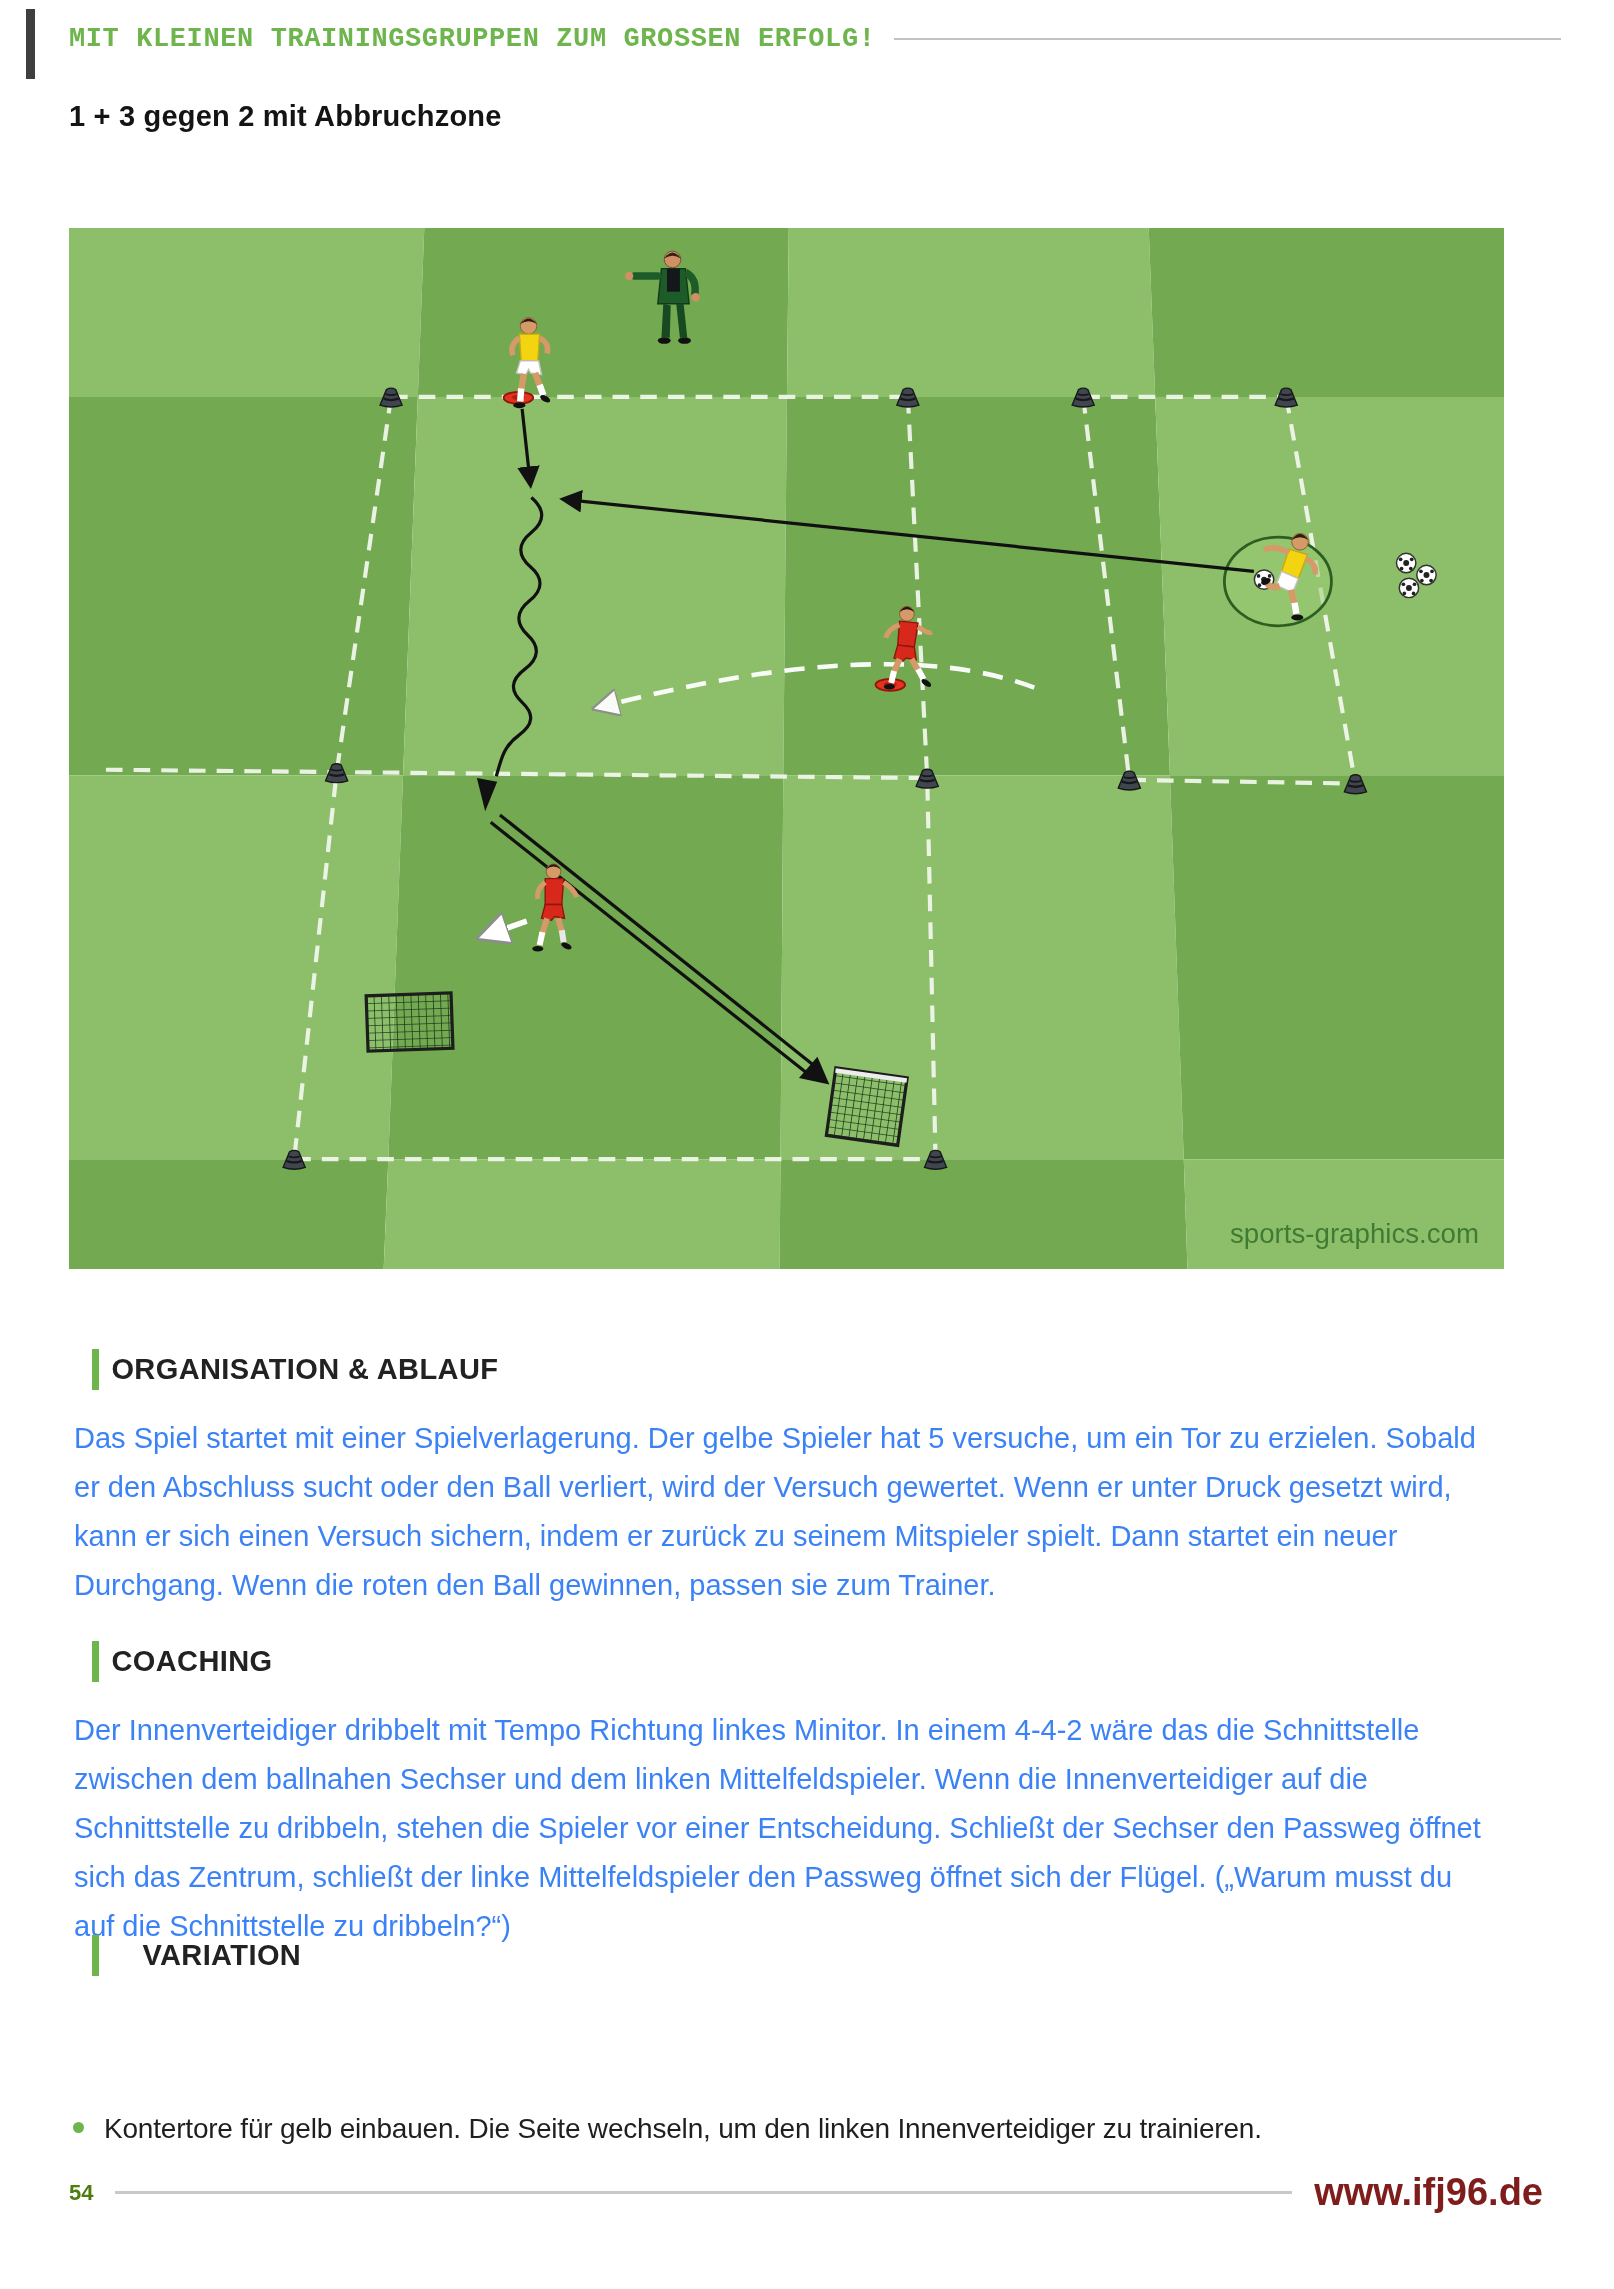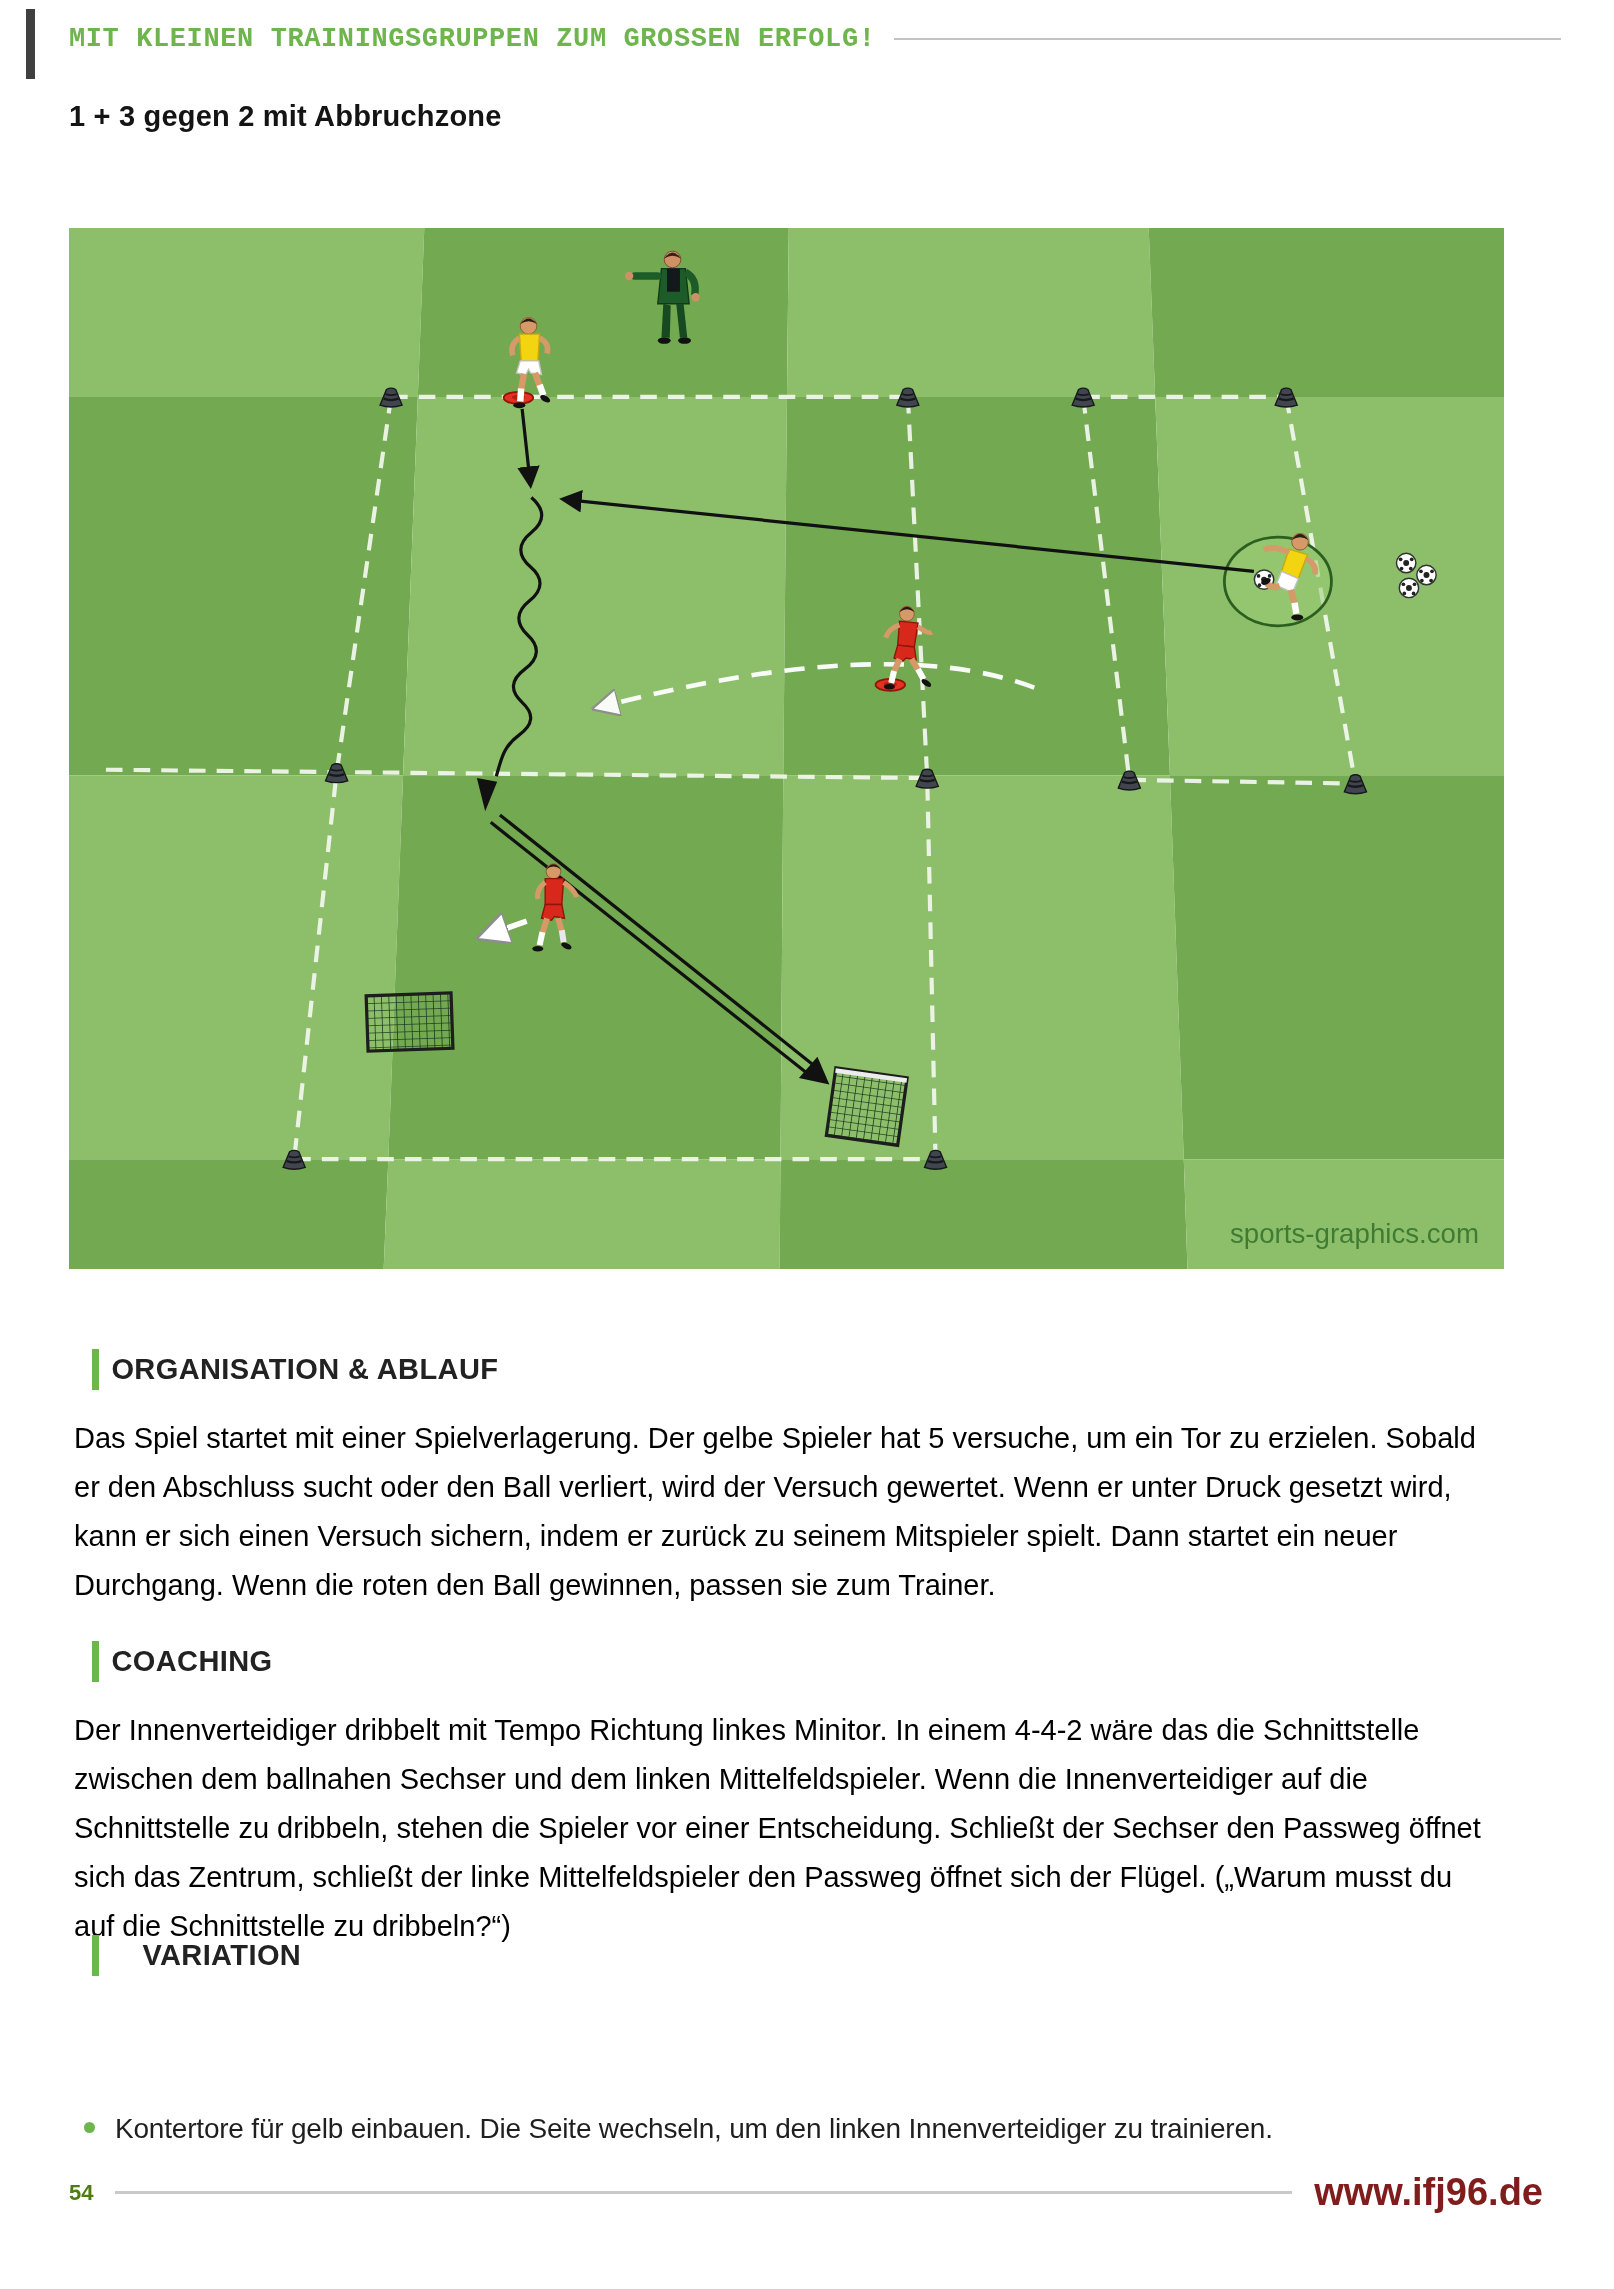--- a/index.html
+++ b/index.html
@@ -10,25 +10,25 @@
   .kicker-row{position:absolute;left:69px;right:53px;top:24px;display:flex;align-items:center;gap:18.5px;font-family:Liberation Mono, monospace;}
   .kicker-text{color:#6db54c;font-size:27px;font-weight:bold;letter-spacing:0.6px;white-space:nowrap;}
   .kicker-rule{flex:1;height:2.8px;background:#c2c2c2;}
   .page-title{position:absolute;left:69px;top:100px;font-size:29px;font-weight:bold;color:#141414;letter-spacing:0.2px;}
   
   #pitch{position:absolute;left:69px;top:228px;}
   
   .sec-head{position:absolute;left:74px;display:flex;align-items:center;gap:12px;margin-left:18px;}
   .sec-bar{width:7.4px;height:41px;background:#6db54c;}
   .sec-title{font-size:29px;font-weight:bold;color:#222;letter-spacing:0.4px;}
-  .para{position:absolute;left:74px;width:1426px;font-size:29px;line-height:49px;color:#000000;}
+  .para{position:absolute;left:74px;width:1426px;font-size:29px;line-height:49px;color:#3b82f6;}
   #sec1{top:1349px;} #para1{top:1414px;}
   #sec2{top:1641px;} #para2{top:1706px;}
   #sec3{top:1935px;gap:43px;}
-  .bullet-row{position:absolute;left:84px;top:2110px;width:1421px;display:flex;gap:20px;}
+  .bullet-row{position:absolute;left:73px;top:2110px;width:1421px;display:flex;gap:20px;}
   .bullet-dot{width:11px;height:11px;border-radius:50%;background:#6db54c;margin-top:12px;flex:none;}
   .bullet-text{font-size:28px;line-height:37px;color:#1f1f1f;letter-spacing:-0.2px;}
   
   .footer-row{position:absolute;left:69px;right:71px;top:2171px;display:flex;align-items:center;gap:22px;}
   .page-num{color:#4d7c0f;font-size:22px;font-weight:bold;}
   .footer-rule{flex:1;height:3.7px;background:#c9c9c9;}
   .site{color:#7f1d1d;font-size:38px;font-weight:bold;}
 </style>
 </head>
 <body>

